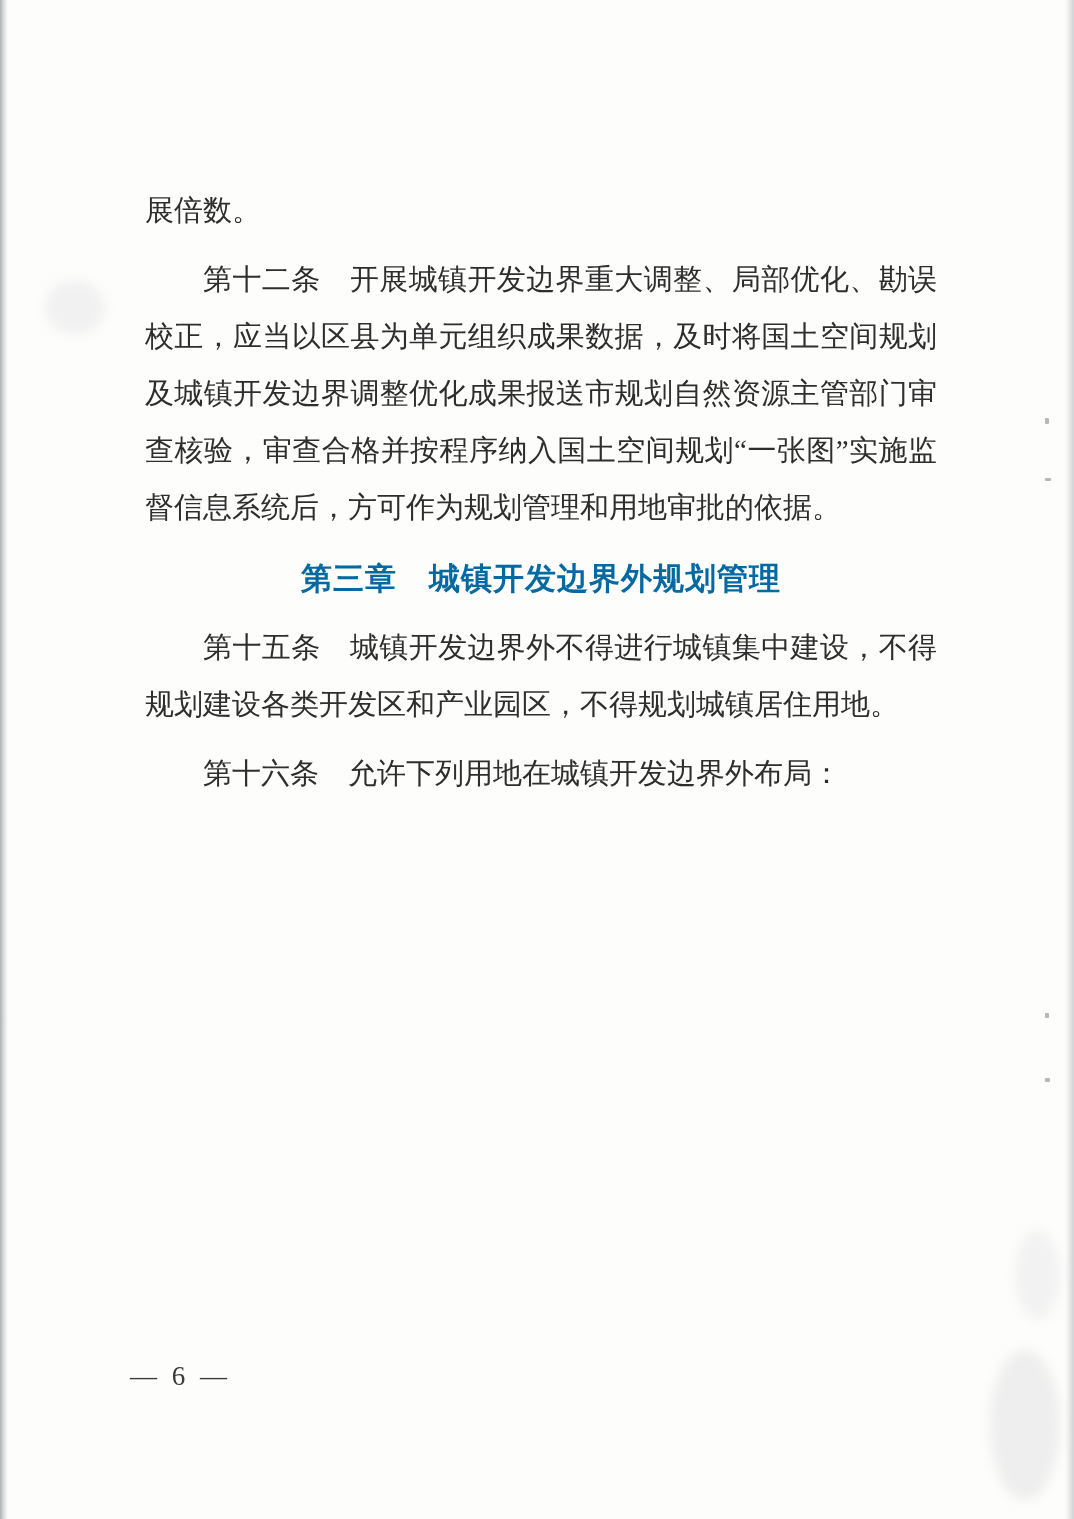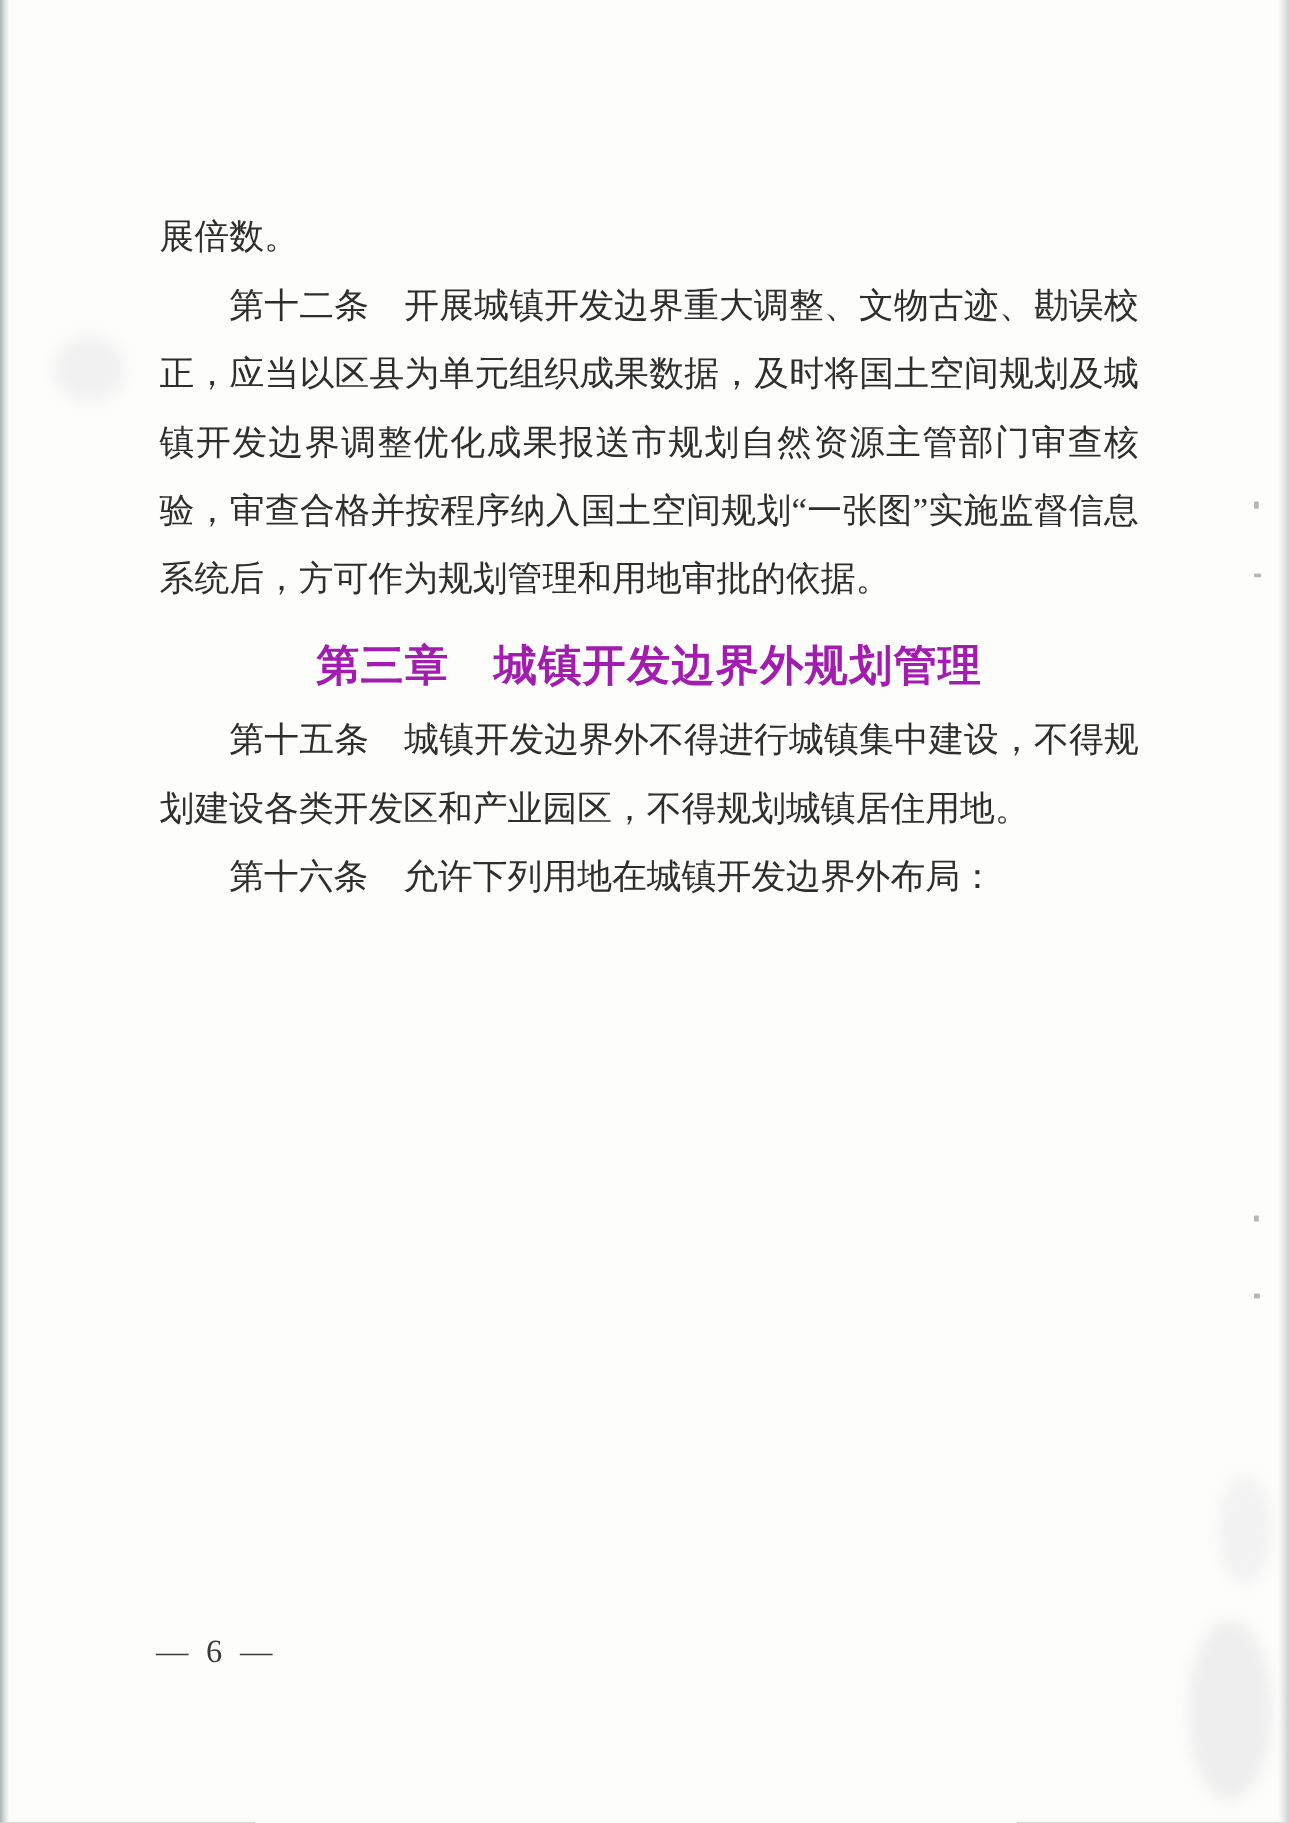--- a/index.html
+++ b/index.html
@@ -33,36 +33,36 @@
     left: 133px;
     top: 170px;
     width: 816px;
     font-size: 29px;
     line-height: 57px;
     color: #2e2e2e;
     text-align: justify;
     letter-spacing: 0;
   }
   .content p {
-    margin: 0;
+    margin: 12px;
     text-indent: 2em;
     font-family: Liberation Serif, serif;
   }
   .content p.continuation {
     text-indent: 0;
   }
   .chapter-heading {
     margin: 14px 0 6px 0;
     font-family: "Liberation Sans", "DejaVu Sans", sans-serif;
     font-weight: 700;
-    font-size: 36px;
+    font-size: 31px;
     line-height: 57px;
     text-align: center;
     text-indent: 0;
-    color: #a21caf;
+    color: #0369a1;
     letter-spacing: 1px;
   }
   .page-number {
     position: absolute;
     left: 130px;
     top: 1356px;
     font-size: 27px;
     line-height: 40px;
     color: #3a3a3a;
     letter-spacing: 4px;
@@ -101,21 +101,21 @@
 </head>
 <body>
 
 <div class="page">
 
   <div class="edge-left"></div>
   <div class="edge-right"></div>
 
   <div class="content">
     <p class="continuation">展倍数。</p>
-    <p>第十二条　开展城镇开发边界重大调整、文物古迹、勘误校正，应当以区县为单元组织成果数据，及时将国土空间规划及城镇开发边界调整优化成果报送市规划自然资源主管部门审查核验，审查合格并按程序纳入国土空间规划“一张图”实施监督信息系统后，方可作为规划管理和用地审批的依据。</p>
+    <p>第十二条　开展城镇开发边界重大调整、局部优化、勘误校正，应当以区县为单元组织成果数据，及时将国土空间规划及城镇开发边界调整优化成果报送市规划自然资源主管部门审查核验，审查合格并按程序纳入国土空间规划“一张图”实施监督信息系统后，方可作为规划管理和用地审批的依据。</p>
     <h2 class="chapter-heading">第三章　城镇开发边界外规划管理</h2>
     <p>第十五条　城镇开发边界外不得进行城镇集中建设，不得规划建设各类开发区和产业园区，不得规划城镇居住用地。</p>
     <p>第十六条　允许下列用地在城镇开发边界外布局：</p>
   </div>
 
   <div class="page-number">— 6 —</div>
 
   <div class="speck speck-1"></div>
   <div class="speck speck-2"></div>
   <div class="speck speck-3"></div>

